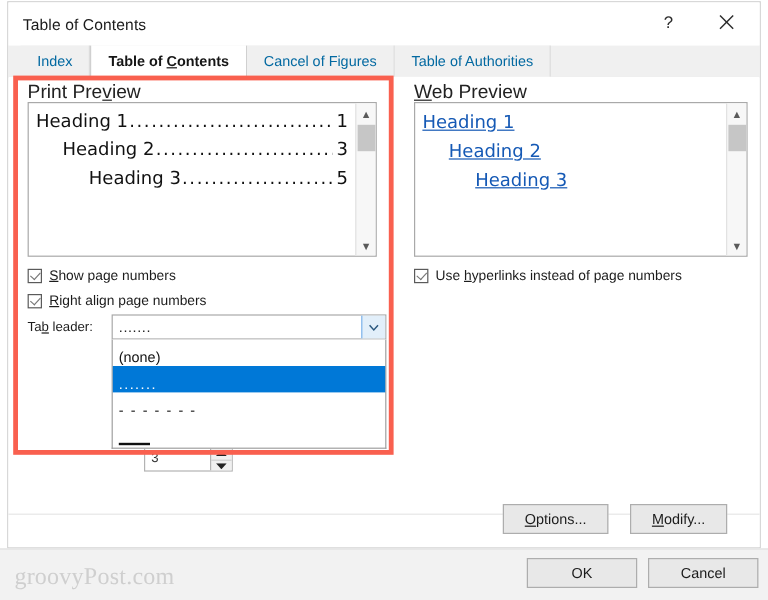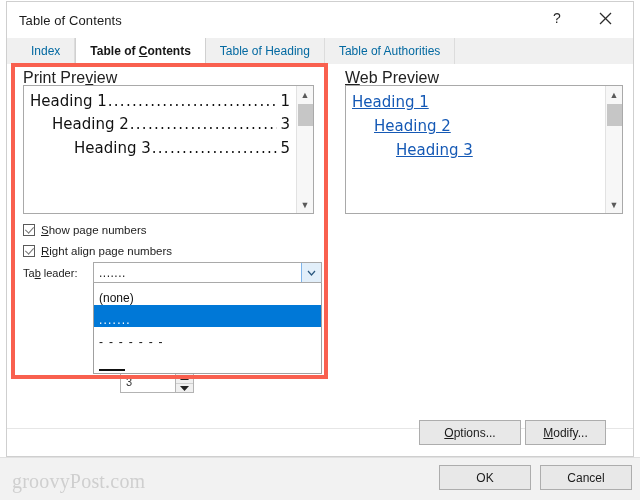--- a/index.html
+++ b/index.html
@@ -374,21 +374,21 @@
     border: 1px solid #adadad;
     box-sizing: border-box;
     font-size: 12px;
     color: #1b1b1b;
     display: flex;
     align-items: center;
     justify-content: center;
     cursor: default;
   }
   .dlgbtn u { text-decoration: underline; }
-  #options-button { left: 412px; top: 356px; width: 102px; }
+  #options-button { left: 412px; top: 356px; width: 88px; }
   #modify-button  { left: 518px; top: 356px; width: 81px; }
 
   #footer-bar {
     position: absolute;
     left: 0;
     top: 457px;
     width: 640px;
     height: 43px;
     background: #f2f2f2;
     border-top: 1px solid #e0e0e0;
@@ -445,21 +445,21 @@
 
   <div id="tabstrip">
     <div id="tabstrip-inner">
       <div class="tab">
         <span>Index</span>
       </div>
       <div class="tab active">
         <span>Table of <u>C</u>ontents</span>
       </div>
       <div class="tab">
-        <span>Table of Heading</span>
+        <span>Cancel of Figures</span>
       </div>
       <div class="tab">
         <span>Table of Authorities</span>
       </div>
     </div>
   </div>
 
   <div id="body-area">
 
     <div class="group-label" style="left:16px; top:5px;">
@@ -517,20 +517,24 @@
     <div class="checkrow" style="left:16px; top:160px;">
       <span class="cbox checked"></span>
       <span><span></span><u>S</u><span>how page numbers</span></span>
     </div>
 
     <div class="checkrow" style="left:16px; top:181px;">
       <span class="cbox checked"></span>
       <span><span></span><u>R</u><span>ight align page numbers</span></span>
     </div>
 
+    <div class="checkrow" style="left:338px; top:160px;">
+      <span class="cbox checked"></span>
+      <span><span>Use </span><u>h</u><span>yperlinks instead of page numbers</span></span>
+    </div>
 
     <div id="tab-leader-label">
       <span>Ta</span><u>b</u><span> leader:</span>
     </div>
 
     <div id="tab-leader-combo">
       <span id="tab-leader-value">.......</span>
       <span id="tab-leader-arrow">
         <svg width="9" height="6" viewBox="0 0 9 6" aria-hidden="true">
           <polyline points="1,1 4.5,5 8,1" fill="none" stroke="#2a587f" stroke-width="1.2"></polyline>

